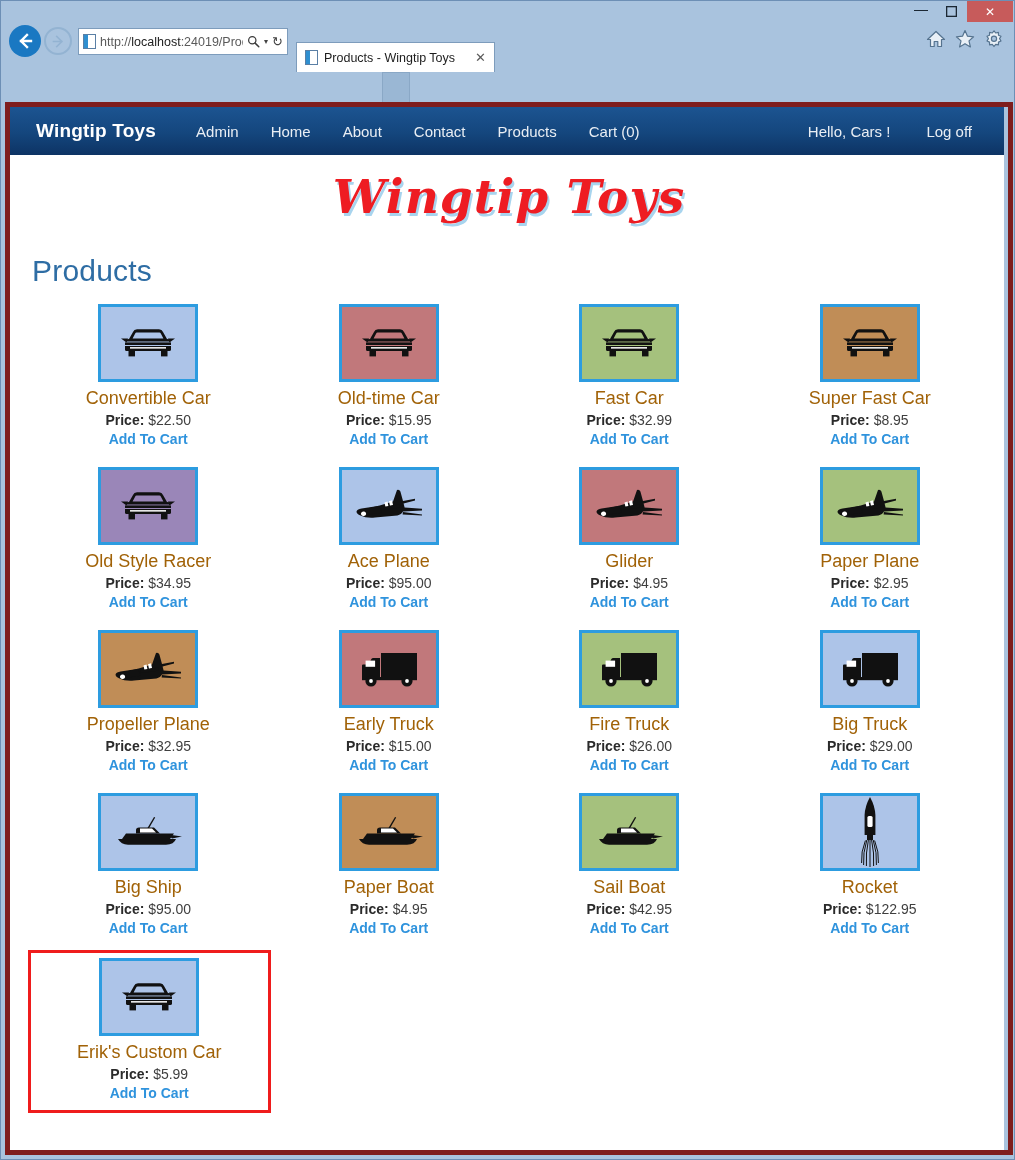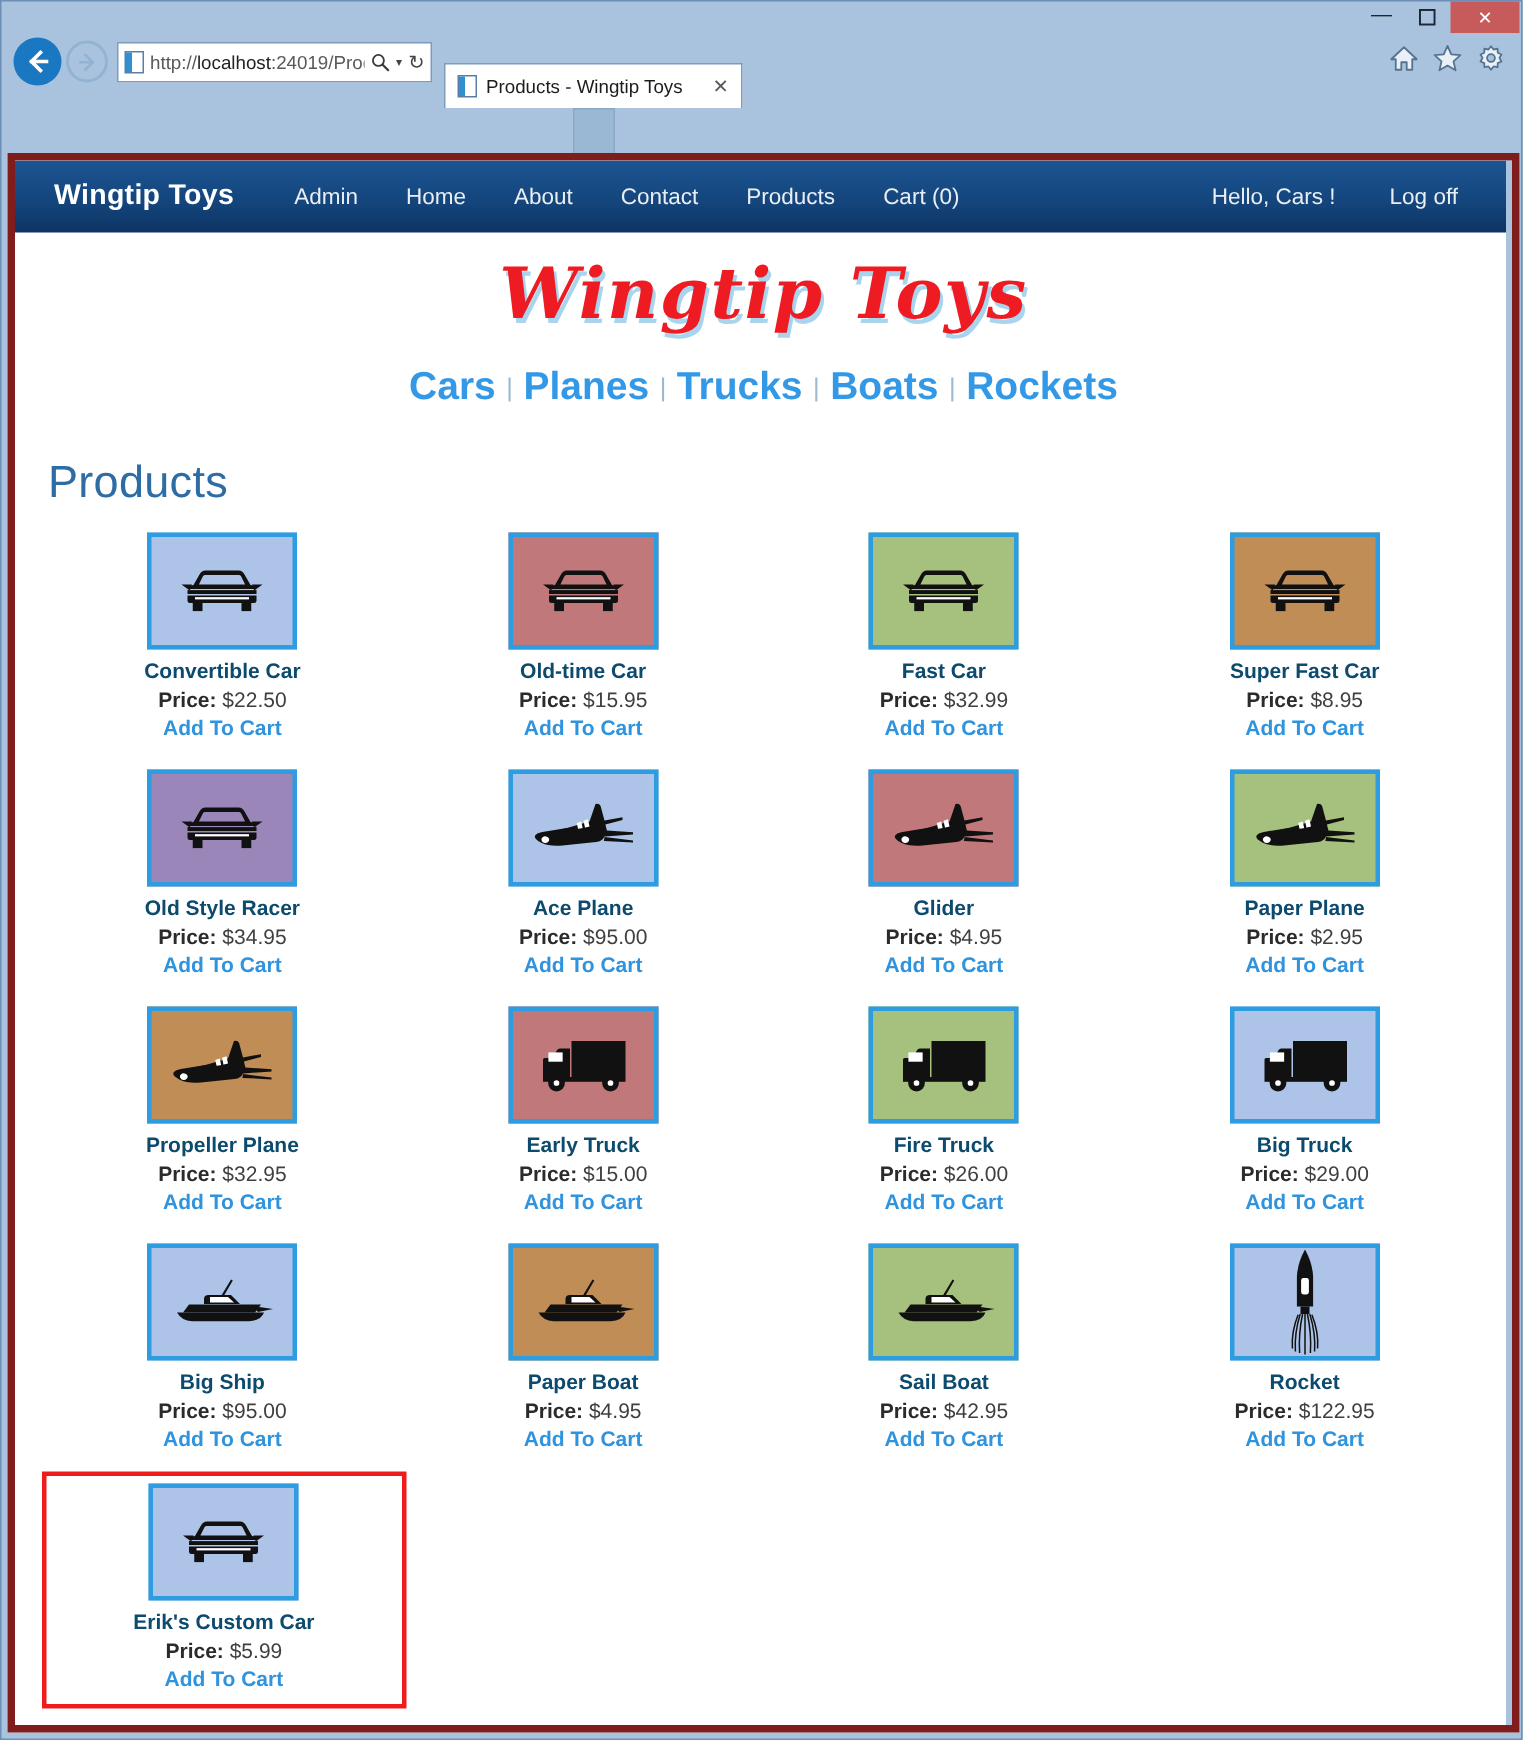--- a/index.html
+++ b/index.html
@@ -154,21 +154,21 @@
   .product-card.highlighted {
     outline: 3px solid #ef1c1c; outline-offset: -1px;
     background: #fff; margin: 2px 0 2px 2px;
   }
   .thumb {
     width: 100px; height: 78px; border: 3px solid #2d9ce0;
     display: flex; align-items: center; justify-content: center;
     margin-bottom: 6px;
   }
   .thumb svg { display: block; }
-  .product-name { font-size: 14px; color: #0c4a6e; margin-bottom: 3px; text-align: center; font-weight: bold; }
+  .product-name { font-size: 18px; color: #a16207; margin-bottom: 3px; text-align: center; }
   .product-price { font-size: 14px; color: #3f3f3f; margin-bottom: 3px; }
   .product-price .plabel { font-weight: bold; color: #2b2b2b; }
   .add-to-cart { font-size: 14px; font-weight: bold; color: #2f93dd; }
 
   #right-edge-strip {
     position: absolute; right: 0; top: 0; bottom: 0; width: 4px; background: #a9c3de;
   }
 </style>
 </head>
 <body>
@@ -250,23 +250,20 @@
         <span class="nav-link">Log off</span>
       </span>
     </div>
 
     <div id="content">
 
       <div id="logo-wrap">
         <span id="site-logo">Wingtip Toys</span>
       </div>
 
-      <div id="category-nav">
-        <span class="cat-link">Cars</span><span class="cat-sep">|</span><span class="cat-link">Planes</span><span class="cat-sep">|</span><span class="cat-link">Trucks</span><span class="cat-sep">|</span><span class="cat-link">Boats</span><span class="cat-sep">|</span><span class="cat-link">Rockets</span>
-      </div>
 
       <h1 id="page-title">Products</h1>
 
       <div id="product-grid">
           <div class="product-card">
             <a class="thumb" style="background: rgb(173, 196, 232); border-color: rgb(45, 156, 224);">
               <span>
                 <svg width="62" height="38" viewBox="0 0 62 38">
                   <g fill="#111">
       <path d="M9 16 Q10 15 12 15 L16 8 Q17 5.5 20 5.3 L42 5.3 Q45 5.5 46 8 L50 15 Q52 15 53 16

